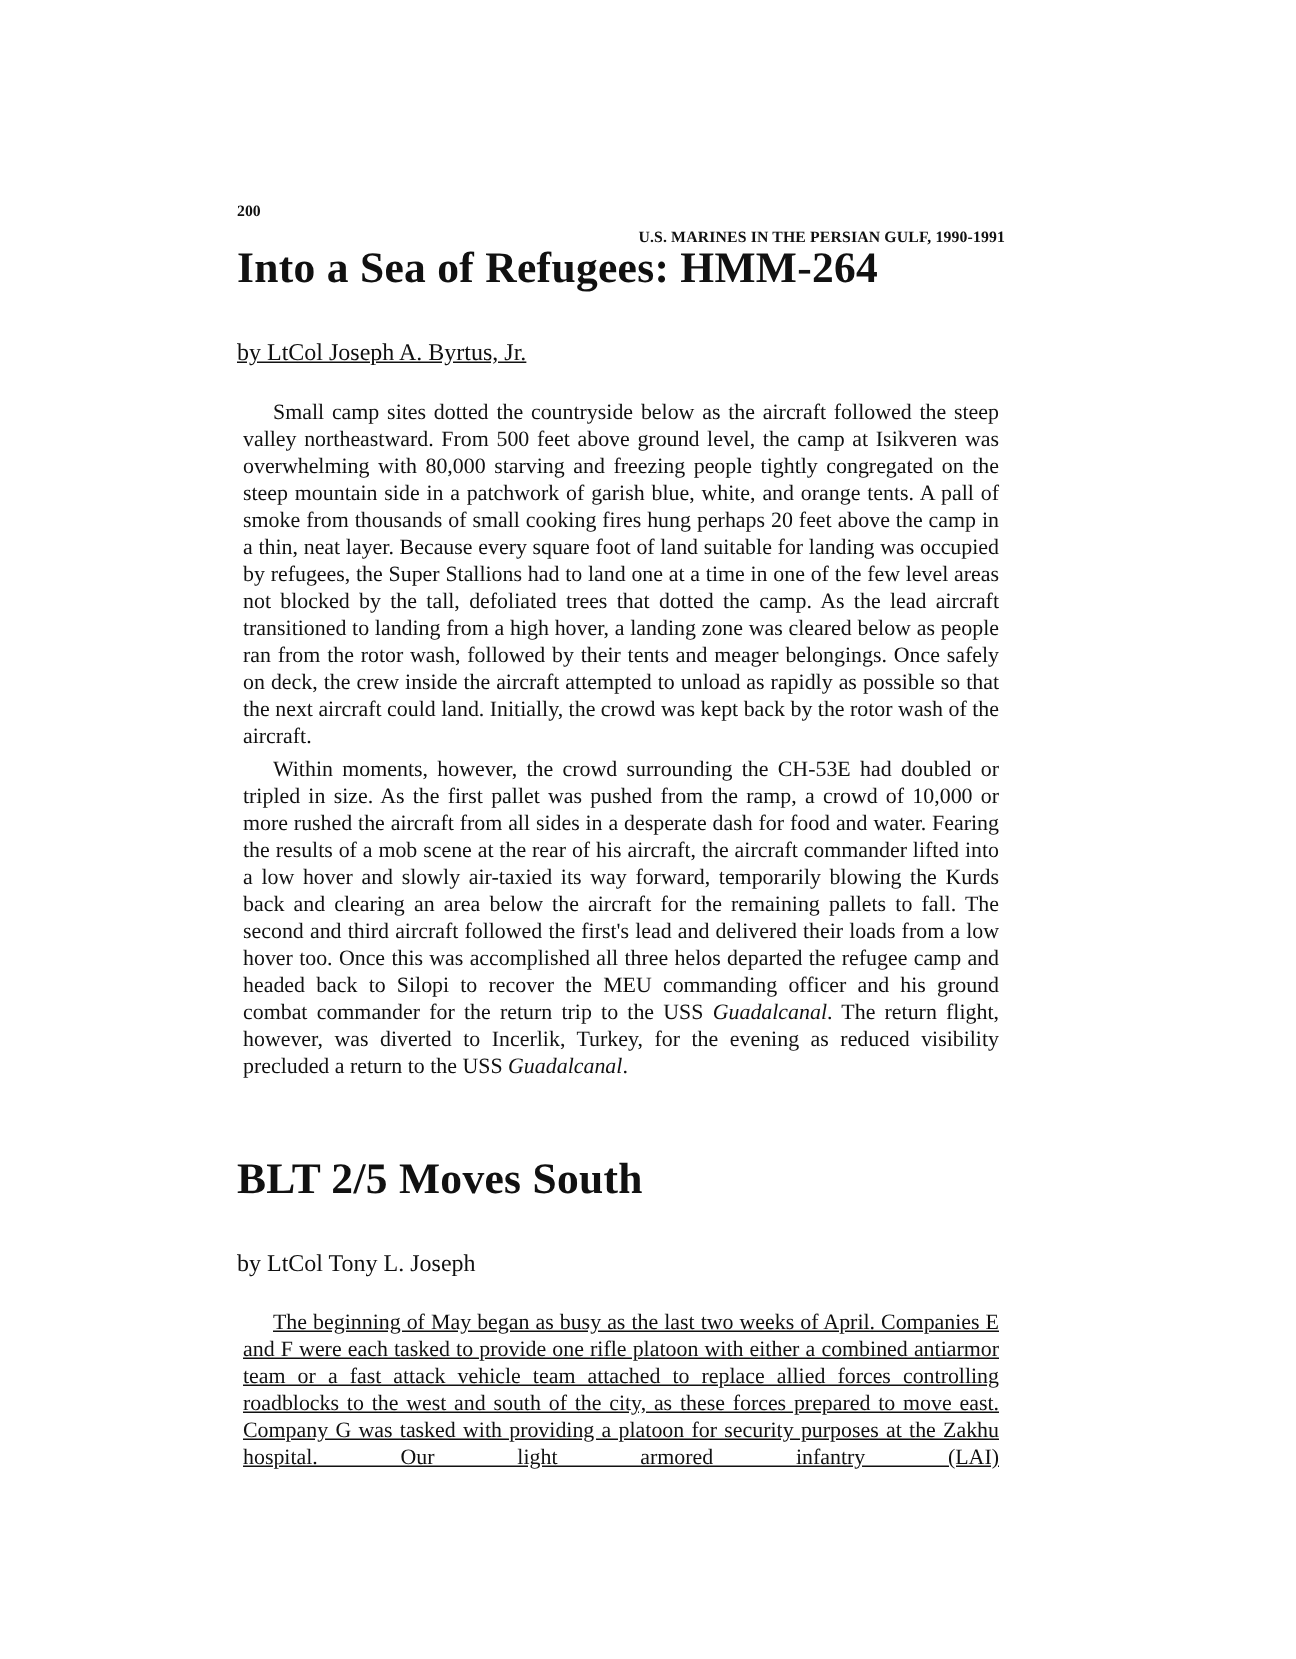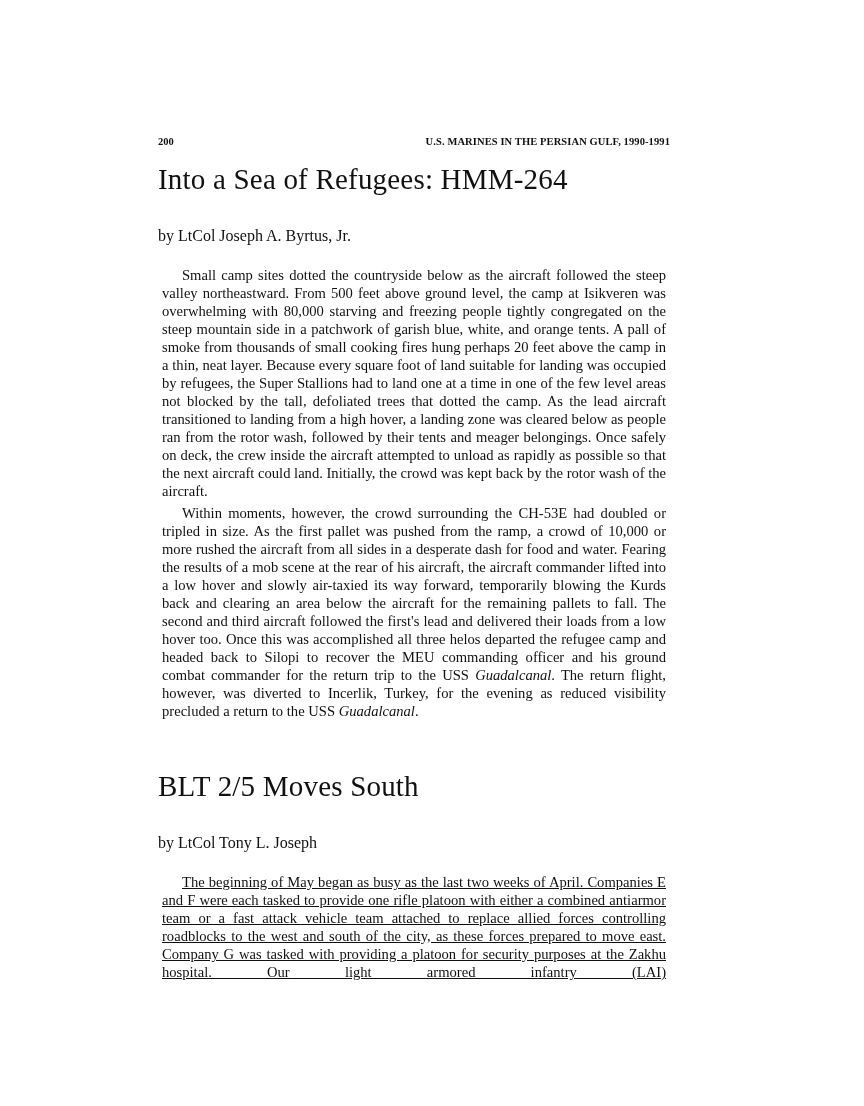--- a/index.html
+++ b/index.html
@@ -1,27 +1,27 @@
 <!DOCTYPE html>
 <html><head>
 <meta charset="utf-8">
 <style>
   html, body { margin: 0; padding: 0; background: #ffffff; }
   body { width: 864px; height: 1106px; position: relative; overflow: hidden; font-family: "Liberation Serif", "DejaVu Serif", serif; color: #111; }
   .page { position: absolute; left: 158px; top: 0; width: 512px; }
   .running-head { position: absolute; top: 136px; left: 0; width: 512px; font-size: 10.5px; font-weight: bold; }
   .running-head .pgnum { position: absolute; left: 0; top: 0; }
-  .running-head .rh-title { position: absolute; right: 0; top: 0; letter-spacing: 0.1px; }
-  .title { position: absolute; left: 0; font-size: 29px; font-weight: normal; margin: 0; white-space: nowrap; letter-spacing: 0.2px; }
+  .running-head .rh-title { position: absolute; right: 0; top: 17px; letter-spacing: 0.1px; }
+  .title { position: absolute; left: 0; font-size: 29px; font-weight: bold; margin: 0; white-space: nowrap; letter-spacing: 0.2px; }
   .byline { position: absolute; left: 0; font-size: 16px; margin: 0; white-space: nowrap; }
   .body { position: absolute; left: 0; width: 512px; font-size: 14.6px; line-height: 18px; text-align: justify; }
   .body p { margin: 4px; text-indent: 20px; }
   .body i { }
   #t1 { top: 163px; }
-  #b1 { top: 227px; }
+  #b1 { top: 227px; text-decoration: underline; }
   #body1 { top: 262px; }
   #t2 { top: 770px; }
   #b2 { top: 834px; }
   #body2 { top: 869px; text-decoration: underline; }
 </style>
 </head>
 <body>
 
 <div class="page">
   <div class="running-head">

